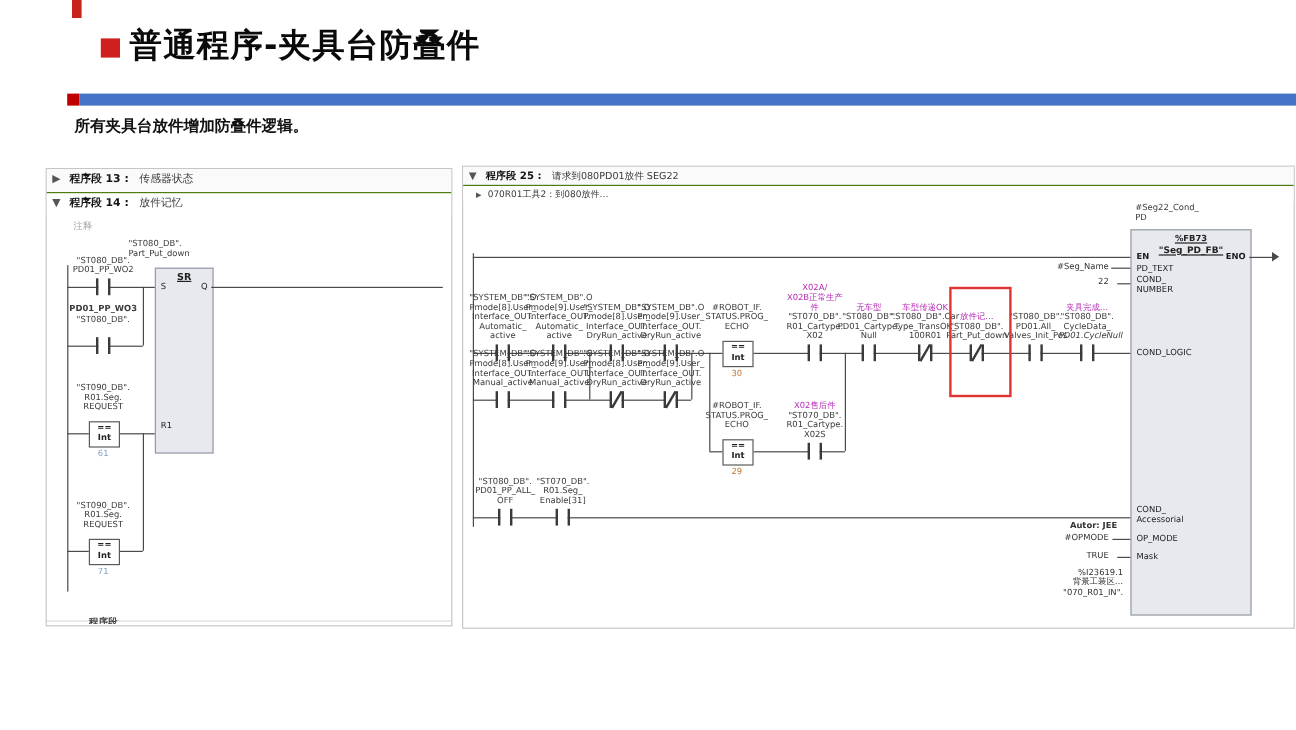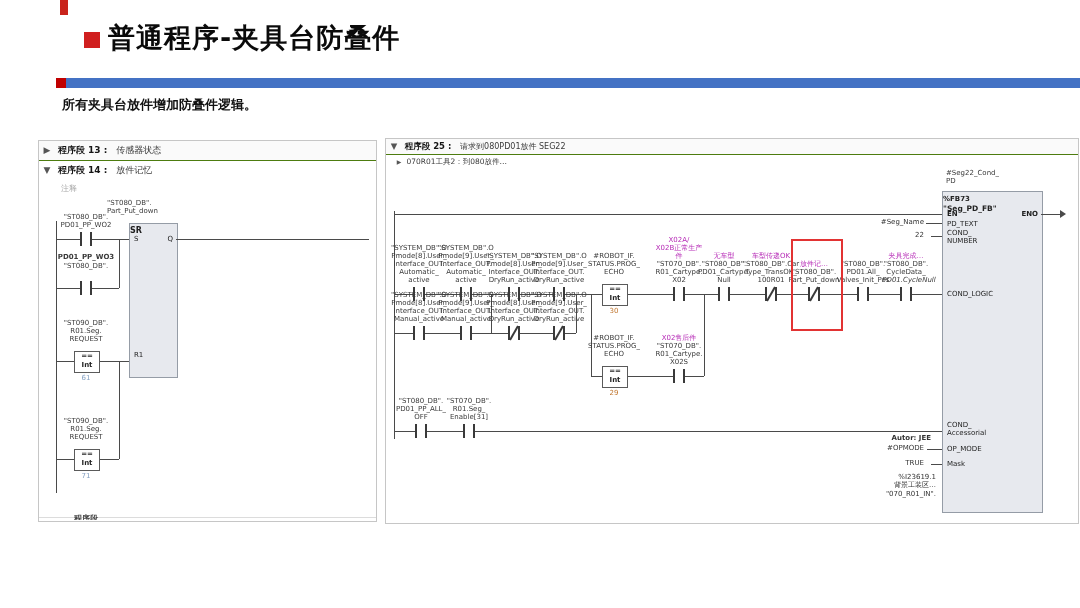--- a/index.html
+++ b/index.html
@@ -21,21 +21,21 @@
   .net-comment{color:#3a3a3a;}
   .lbl{position:absolute;font-size:7px;line-height:8px;text-align:center;color:#3a3a3a;white-space:nowrap;}
   .magenta{color:#b62ab6;font-weight:normal;}
   .teal{color:#149a9a;}
   .orange{color:#c0762f;}
   .blue{color:#85a0c2;}
   .red{color:#a63434;}
   .pin{position:absolute;font-size:7px;line-height:8px;color:#1c1c1c;white-space:nowrap;}
   .rlbl{position:absolute;font-size:7px;line-height:8px;text-align:right;white-space:nowrap;color:#333;}
   .blockbox{position:absolute;background:#e7e9ee;border:1px solid #959ca6;}
-  .blocktitle{position:absolute;left:0;right:0;text-align:left;font-size:8px;font-weight:bold;color:#222;}
+  .blocktitle{position:absolute;left:0;right:0;text-align:center;font-size:8px;font-weight:bold;color:#222;text-decoration:underline;}
   .hairline{position:absolute;background:#dcdcdc;height:1px;}
   .eno-arrow{position:absolute;width:0;height:0;border-top:4px solid transparent;border-bottom:4px solid transparent;border-left:6px solid #4a4a4a;}
   .clip{position:absolute;overflow:hidden;font-size:8px;color:#444;font-weight:bold;}
 </style>
 </head>
 <body>
 
 <div class="top-accent"></div>
 <div class="title-bullet"></div>
 <div class="page-title">普通程序-夹具台防叠件</div>

